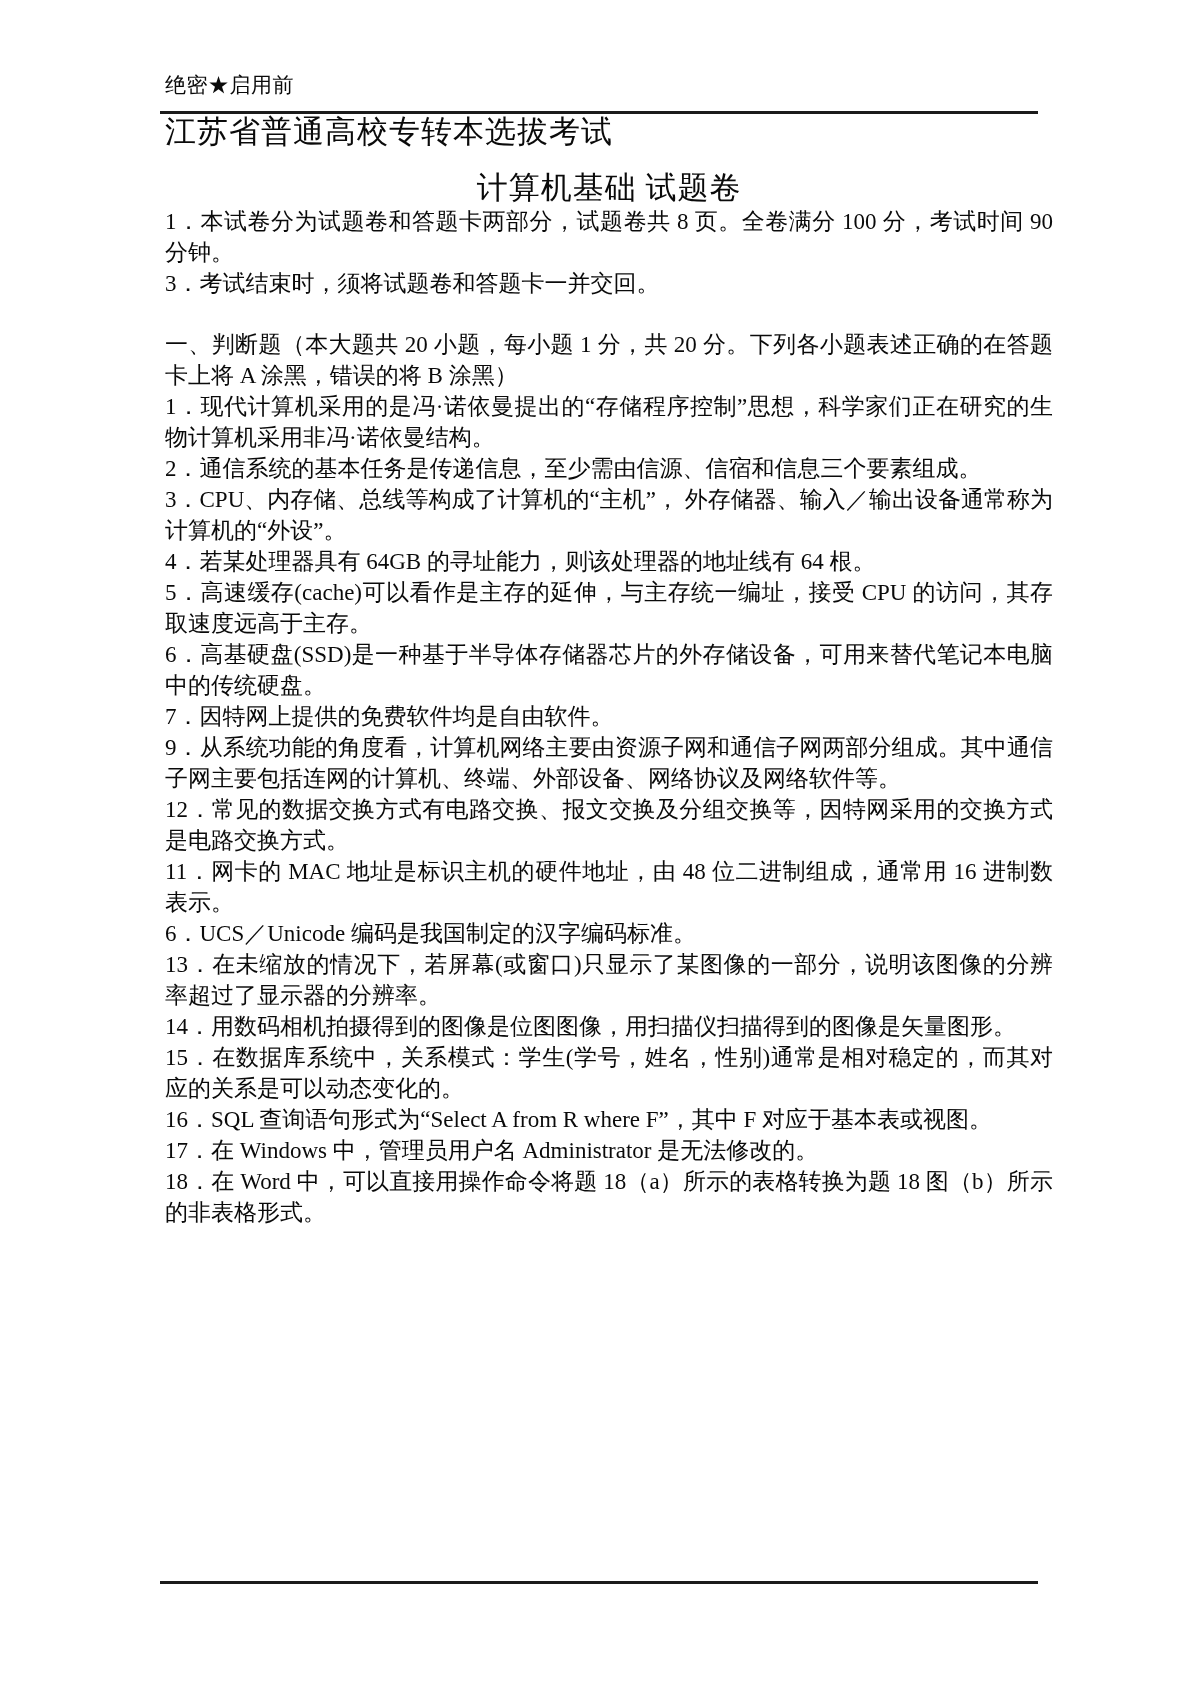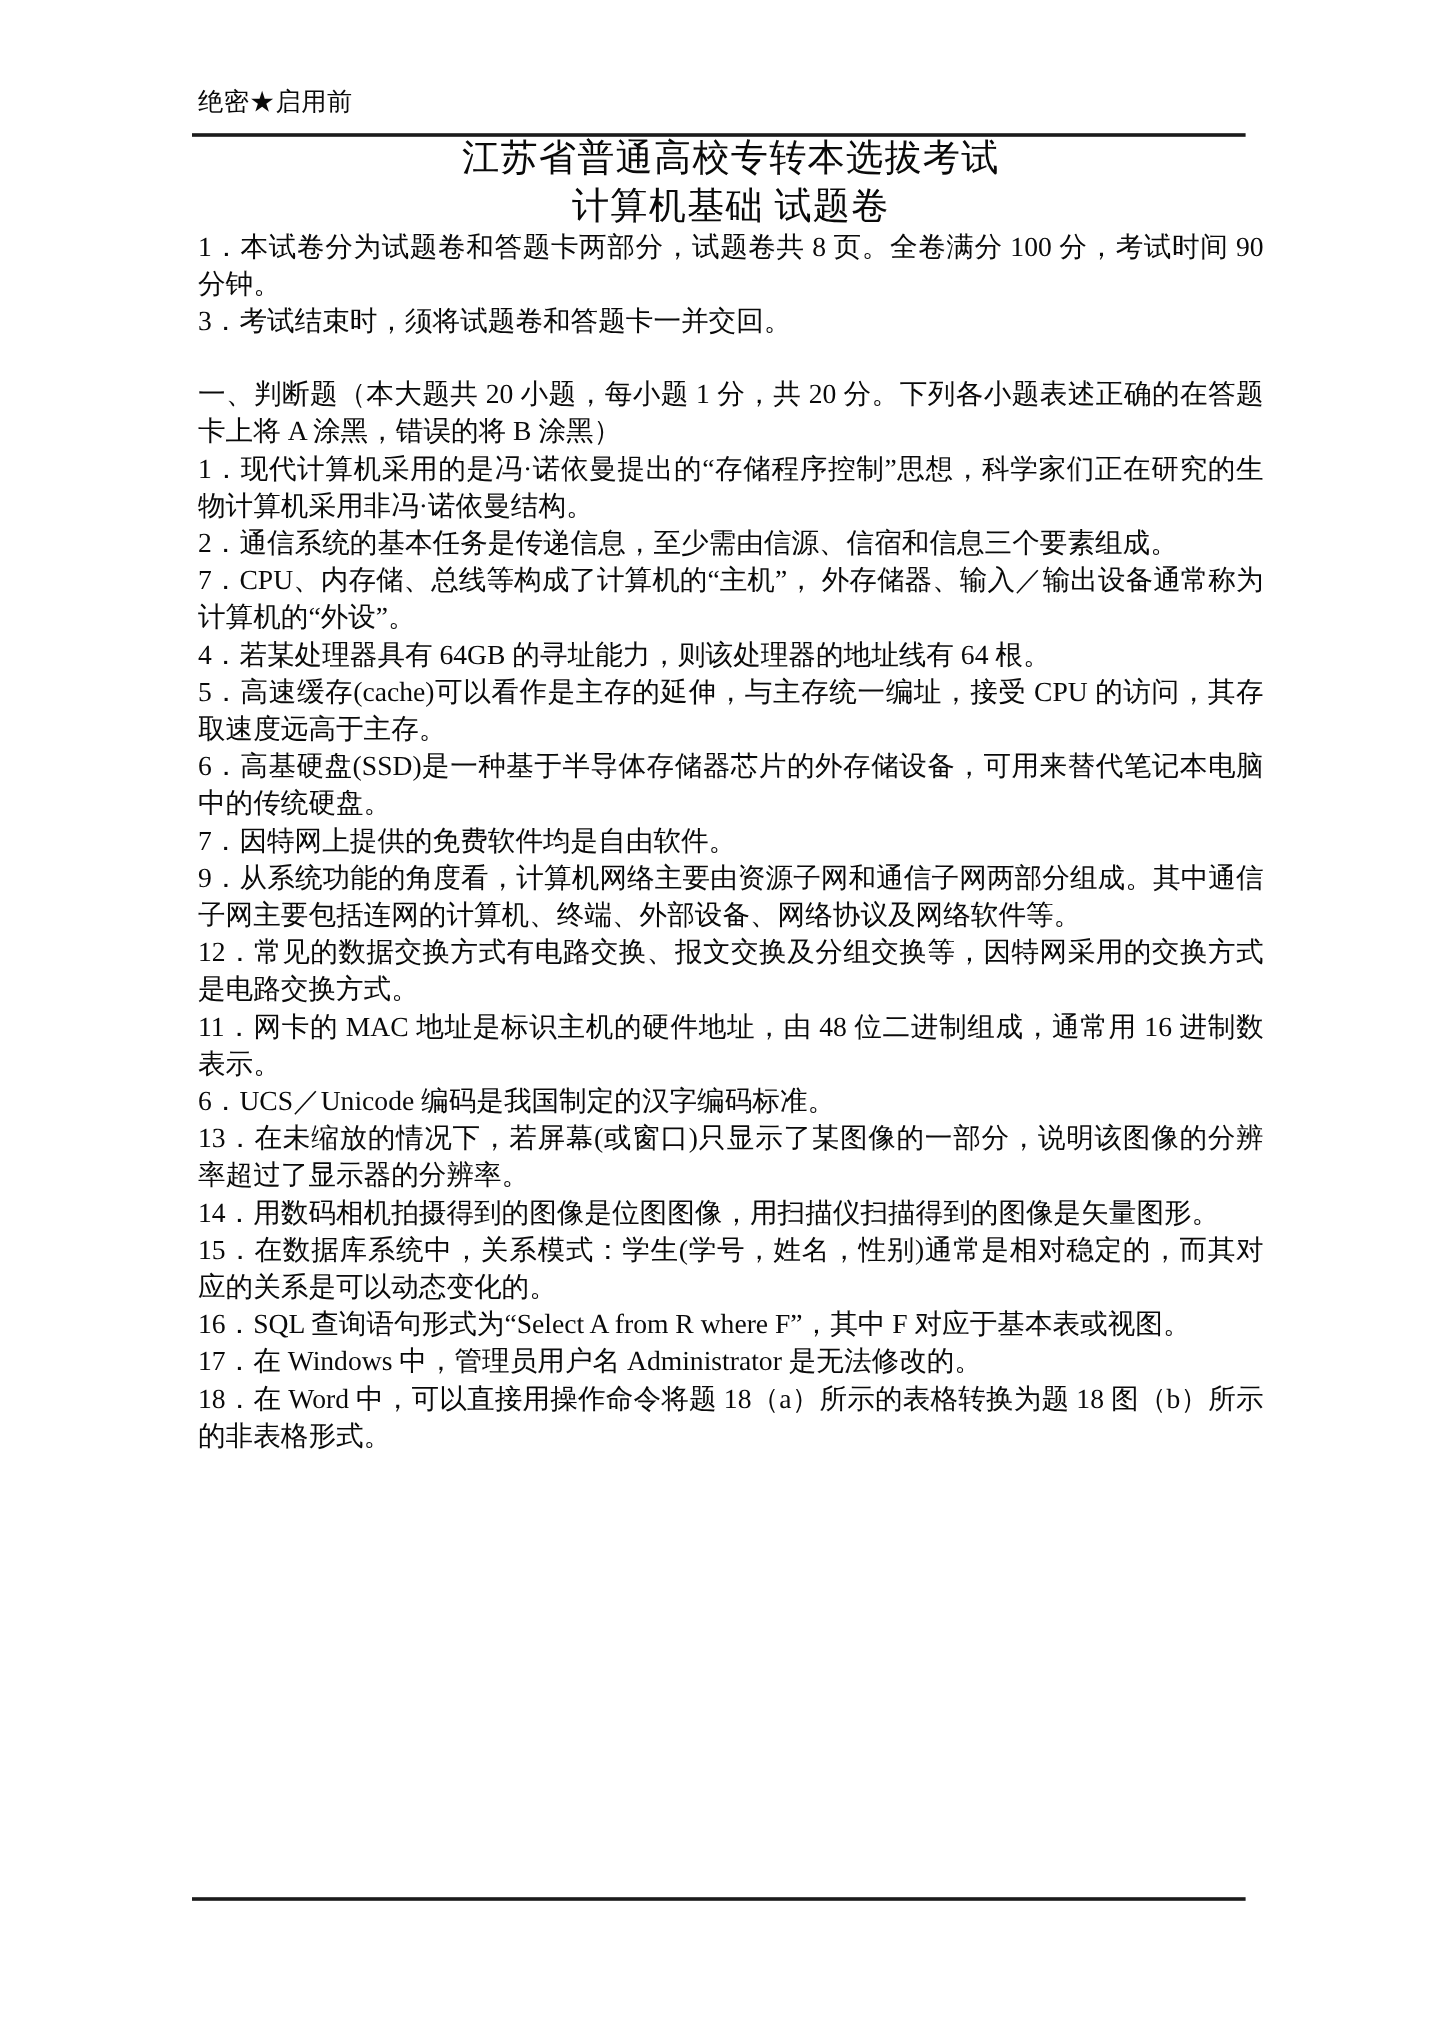--- a/index.html
+++ b/index.html
@@ -33,28 +33,27 @@
     width: 888px;
   }
   .classification {
     margin-top: 72px;
     font-size: 21px;
     line-height: 26px;
     letter-spacing: 0.5px;
   }
   .title {
     margin: 16px 0 0 0;
-    text-align: center;
     font-size: 31px;
     font-weight: 500;
     line-height: 36px;
     letter-spacing: 1px;
   }
   .subtitle {
-    margin: 4px 0 0 0;
+    margin: 20px 0 0 0;
     text-align: center;
     font-size: 31px;
     font-weight: 500;
     line-height: 36px;
     letter-spacing: 1px;
   }
   .notes-heading {
     margin-top: 32px;
     font-size: 21px;
     line-height: 31px;
@@ -86,21 +85,21 @@
     <div class="subtitle">计算机基础 试题卷</div>
 
 
     <p class="body-line">1．本试卷分为试题卷和答题卡两部分，试题卷共 8 页。全卷满分 100 分，考试时间 90 分钟。</p>
     <p class="body-line">3．考试结束时，须将试题卷和答题卡一并交回。</p>
 
     <p class="body-line section-heading">一、判断题（本大题共 20 小题，每小题 1 分，共 20 分。下列各小题表述正确的在答题卡上将 A 涂黑，错误的将 B 涂黑）</p>
 
     <p class="body-line">1．现代计算机采用的是冯·诺依曼提出的“存储程序控制”思想，科学家们正在研究的生物计算机采用非冯·诺依曼结构。</p>
     <p class="body-line">2．通信系统的基本任务是传递信息，至少需由信源、信宿和信息三个要素组成。</p>
-    <p class="body-line">7．CPU、内存储、总线等构成了计算机的“主机”， 外存储器、输入／输出设备通常称为计算机的“外设”。</p>
+    <p class="body-line">3．CPU、内存储、总线等构成了计算机的“主机”， 外存储器、输入／输出设备通常称为计算机的“外设”。</p>
     <p class="body-line">4．若某处理器具有 64GB 的寻址能力，则该处理器的地址线有 64 根。</p>
     <p class="body-line">5．高速缓存(cache)可以看作是主存的延伸，与主存统一编址，接受 CPU 的访问，其存取速度远高于主存。</p>
     <p class="body-line">6．高基硬盘(SSD)是一种基于半导体存储器芯片的外存储设备，可用来替代笔记本电脑中的传统硬盘。</p>
     <p class="body-line">7．因特网上提供的免费软件均是自由软件。</p>
     <p class="body-line">9．从系统功能的角度看，计算机网络主要由资源子网和通信子网两部分组成。其中通信子网主要包括连网的计算机、终端、外部设备、网络协议及网络软件等。</p>
     <p class="body-line">12．常见的数据交换方式有电路交换、报文交换及分组交换等，因特网采用的交换方式是电路交换方式。</p>
     <p class="body-line">11．网卡的 MAC 地址是标识主机的硬件地址，由 48 位二进制组成，通常用 16 进制数表示。</p>
     <p class="body-line">6．UCS／Unicode 编码是我国制定的汉字编码标准。</p>
     <p class="body-line">13．在未缩放的情况下，若屏幕(或窗口)只显示了某图像的一部分，说明该图像的分辨率超过了显示器的分辨率。</p>
     <p class="body-line">14．用数码相机拍摄得到的图像是位图图像，用扫描仪扫描得到的图像是矢量图形。</p>

